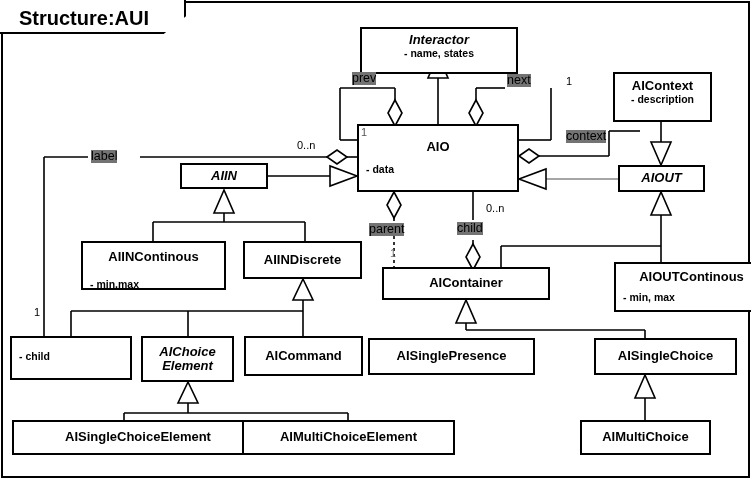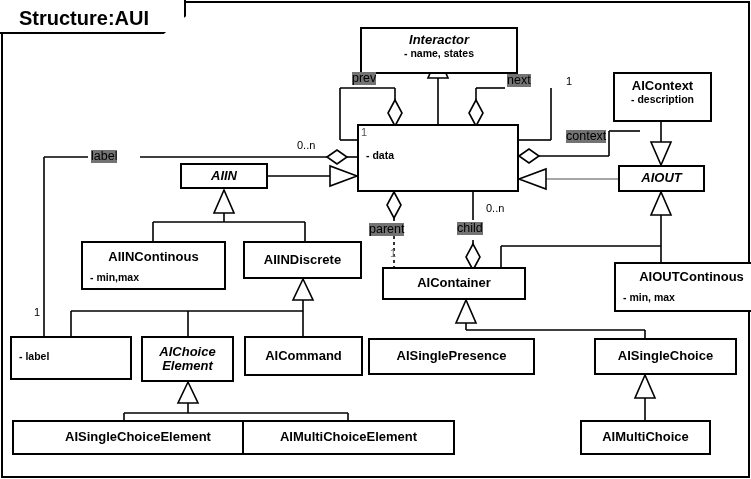--- a/index.html
+++ b/index.html
@@ -200,51 +200,52 @@
     <div class="title">Interactor</div>
     <div class="attrs" style="text-align:center; padding-left:0;">- name, states</div>
   </div>
 
   <div class="node" style="left:613px; top:72px; width:99px; height:50px; padding-top:5px;">
     <div class="title">AIContext</div>
     <div class="attrs" style="text-align:center; padding-left:0;">- description</div>
   </div>
 
   <div class="node" style="left:357px; top:124px; width:162px; height:68px; padding-top:14px;">
+    <div class="title">AIO</div>
     <div class="attrs" style="padding-top:9px;">- data</div>
   </div>
 
   <div class="node abstract centeredbox" style="left:180px; top:163px; width:88px; height:26px;">
     <div class="title">AIIN</div>
   </div>
 
   <div class="node abstract centeredbox" style="left:618px; top:165px; width:87px; height:27px;">
     <div class="title">AIOUT</div>
   </div>
 
   <div class="node" style="left:81px; top:241px; width:145px; height:49px; padding-top:7px;">
     <div class="title">AIINContinous</div>
-    <div class="attrs" style="padding-top:7px;">- min,max</div>
+    <div class="attrs" style="padding-top:7px;margin-top:7px;">- min,max</div>
   </div>
 
   <div class="node centeredbox" style="left:243px; top:241px; width:119px; height:38px;">
     <div class="title">AIINDiscrete</div>
   </div>
 
-  <div class="node centeredbox" style="left:382px; top:267px; width:144px; height:33px;">
+  <div class="node centeredbox" style="left:382px; top:267px; width:168px; height:33px;">
     <div class="title">AIContainer</div>
   </div>
 
   <div class="node" style="left:585px; top:262px; width:155px; height:50px; padding-top:6px;margin-left:29px;">
     <div class="title">AIOUTContinous</div>
     <div class="attrs" style="padding-top:7px;">-  min, max</div>
   </div>
 
   <div class="node" style="left:10px; top:336px; width:122px; height:44px; padding-top:7px;">
-    <div class="attrs" style="padding-top:5px;">- label</div>
+    <div class="attrs" style="padding-top:5px;">- child</div>
   </div>
 
   <div class="node abstract centeredbox" style="left:141px; top:336px; width:93px; height:46px;">
     <div class="title" style="white-space:pre-line;">AIChoice
 Element</div>
   </div>
 
   <div class="node centeredbox" style="left:244px; top:336px; width:119px; height:40px;">
     <div class="title">AICommand</div>
   </div>

